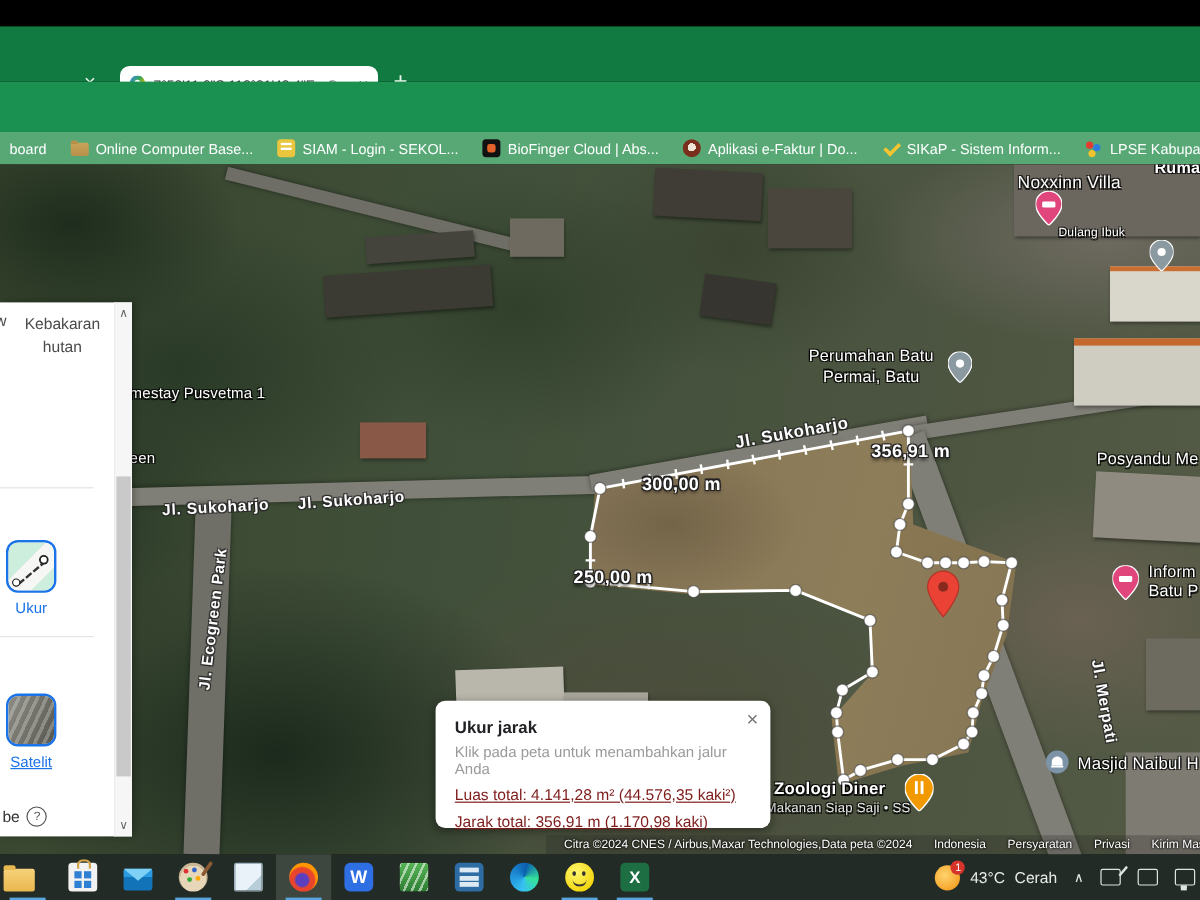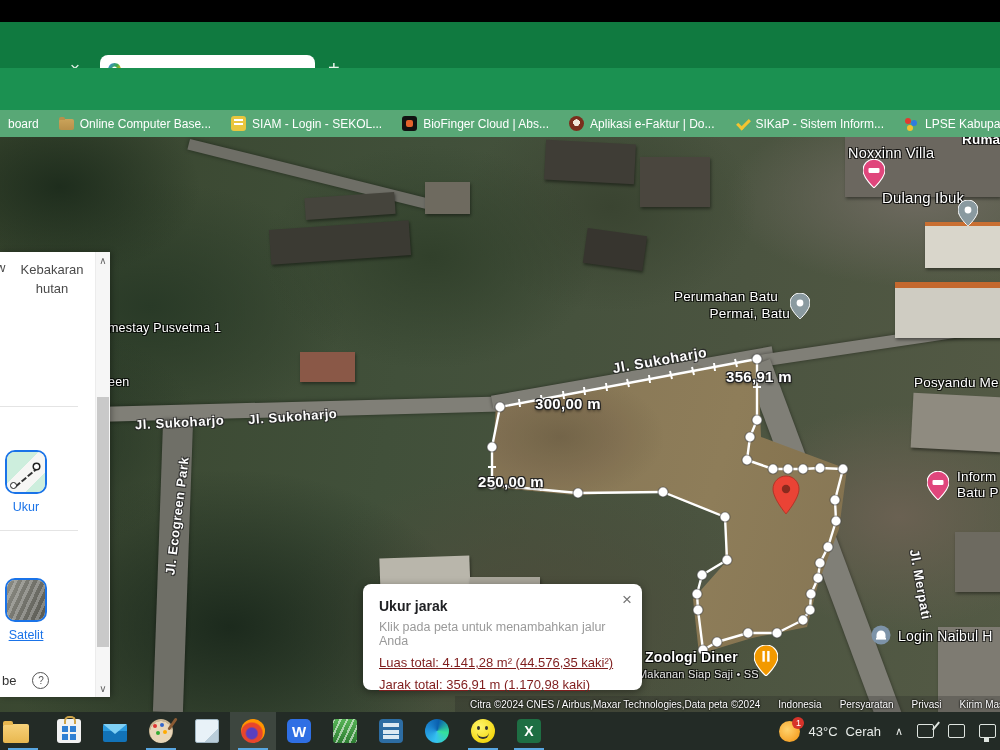--- a/index.html
+++ b/index.html
@@ -91,21 +91,21 @@
   .panel-clip{position:absolute;left:-4px;top:8px;font-size:13px;color:#4a4a4a;}
   .pdivider{position:absolute;left:0;width:78px;border-bottom:1px solid #e4e4e4;}
   .tool-tile{position:absolute;left:5px;width:42px;height:44px;border:2px solid #1a73e8;border-radius:10px;box-sizing:border-box;overflow:hidden;background:#eef7f1;}
   .tool-label{position:absolute;left:0px;width:52px;text-align:center;font-size:12.5px;color:#1a73e8;}
   .ukur-icon{position:absolute;inset:0;background:linear-gradient(135deg,#cdeedd 0 40%,#f6f6f4 40% 75%,#cdeedd 75%);}
   .ukur-icon:before{content:"";position:absolute;left:5px;top:24px;width:30px;height:0;border-top:2px dashed #333;transform:rotate(-40deg);}
   .ukur-icon:after{content:"";position:absolute;left:3px;top:30px;width:5px;height:5px;border:1.5px solid #222;border-radius:50%;background:#fff;box-shadow:23px -19px 0 -1px #fff,23px -19px 0 .5px #222;}
   .sat-icon{position:absolute;inset:0;background:
       repeating-linear-gradient(115deg,rgba(255,255,255,.25) 0 3px,transparent 3px 7px),
       linear-gradient(115deg,#8d8d85,#6d6d66 60%,#56564f);}
-  .panel-bottom{position:absolute;left:2px;bottom:8px;display:flex;align-items:center;gap:16px;font-size:13px;color:#333;}
+  .panel-bottom{position:absolute;left:2px;bottom:8px;display:flex;align-items:center;gap:6px;font-size:13px;color:#333;}
   .help-circle{width:15px;height:15px;border:1.5px solid #555;border-radius:50%;font-size:10px;color:#555;display:flex;align-items:center;justify-content:center;}
   .pscroll{position:absolute;right:0;top:0;width:14px;height:445px;background:#f6f6f6;border-left:1px solid #ececec;}
   .pthumb{position:absolute;left:1px;width:12px;background:#c9c9c9;}
   .parrow{position:absolute;left:0;width:14px;text-align:center;color:#666;font-size:10px;}
 
   
   .card{position:absolute;left:363px;top:447px;width:279px;height:106px;background:#fff;border-radius:8px;
     box-shadow:0 2px 8px rgba(0,0,0,.4);padding:14px 16px;box-sizing:border-box;}
   .card-title{font-size:14px;font-weight:bold;color:#202124;}
   .card-hint{font-size:12.5px;color:#9a9a9a;margin-top:6px;}
@@ -296,29 +296,29 @@
     <span class="mlabel" style="left:726px;top:231px;">356,91 m</span>
 
     <span class="slabel" style="left:135px;top:278px;transform:rotate(-3deg);">Jl. Sukoharjo</span>
     <span class="slabel" style="left:248px;top:272px;transform:rotate(-4deg);">Jl. Sukoharjo</span>
     <span class="slabel" style="left:612px;top:215px;transform:rotate(-10deg);font-size:14px;">Jl. Sukoharjo</span>
     <span class="slabel" style="left:118px;top:372px;width:118px;transform:rotate(-83deg);">Jl. Ecogreen Park</span>
     <span class="slabel" style="left:885px;top:440px;transform:rotate(80deg);">Jl. Merpati</span>
 
     <span class="plabel" style="left:962px;top:-5px;font-weight:bold;">Ruma</span>
     <span class="plabel" style="left:848px;top:8px;font-size:14.5px;">Noxxinn Villa</span>
-    <span class="plabel" style="left:882px;top:52px;font-size:15px;">Dulang Ibuk</span>
+    <span class="plabel" style="left:882px;top:52px;font-size:10px;">Dulang Ibuk</span>
     <span class="plabel" style="left:662px;top:152px;width:128px;text-align:center;">Perumahan Batu</span>
-    <span class="plabel" style="left:662px;top:169px;width:128px;text-align:right;">Permai, Batu</span>
+    <span class="plabel" style="left:662px;top:169px;width:128px;text-align:center;">Permai, Batu</span>
     <span class="plabel" style="left:914px;top:238px;">Posyandu Me</span>
     <span class="plabel" style="left:108px;top:184px;font-size:12.5px;">mestay Pusvetma 1</span>
     <span class="plabel" style="left:108px;top:238px;font-size:12.5px;">een</span>
     <span class="plabel" style="left:957px;top:332px;">Inform</span>
     <span class="plabel" style="left:957px;top:348px;">Batu P</span>
-    <span class="plabel" style="left:898px;top:491px;font-size:14px;">Login Naibul H</span>
+    <span class="plabel" style="left:898px;top:491px;font-size:14px;">Masjid Naibul H</span>
     <span class="plabel" style="left:645px;top:512px;font-size:14px;font-weight:bold;">Zoologi Diner</span>
     <span class="plabel sub" style="left:638px;top:531px;">Makanan Siap Saji • SS</span>
 
     <svg class="pin" style="left:772px;top:338px;" width="28" height="40" viewBox="0 0 28 40">
       <path d="M14 1C6.8 1 1 6.8 1 14c0 9.6 13 25 13 25s13-15.4 13-25C27 6.8 21.2 1 14 1z" fill="#ea4335" stroke="#b23327"></path>
       <circle cx="14" cy="14" r="4.2" fill="#8a2a1e"></circle>
     </svg>
     <svg class="pin" style="left:790px;top:156px;" width="20" height="26" viewBox="0 0 20 26">
       <path d="M10 0C4.5 0 0 4.5 0 10c0 7 10 16 10 16s10-9 10-16C20 4.5 15.5 0 10 0z" fill="#8a9aa0" stroke="#fff" stroke-width="1"></path>
       <circle cx="10" cy="10" r="3.4" fill="#fff"></circle>

